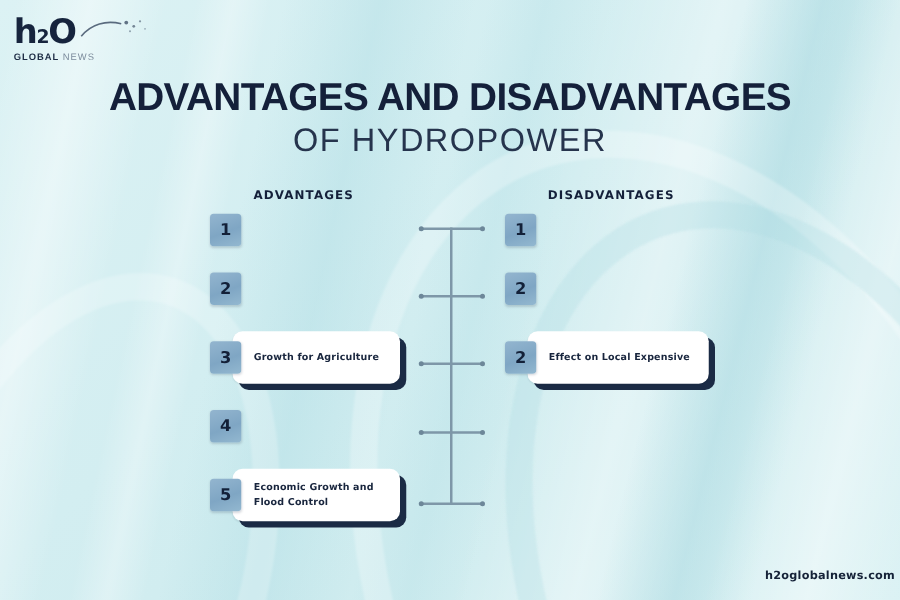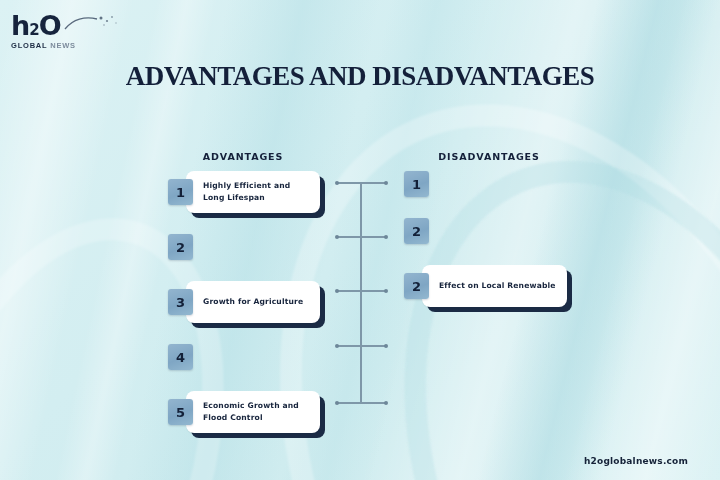--- a/index.html
+++ b/index.html
@@ -53,28 +53,28 @@
   }
   .logo-mark .sub { font-size:15px; }
   .logo-mark .o {
     display:inline-block; color:#16243d;
   }
   .logo-splash { position:absolute; left:52px; top:1px; width:56px; height:22px; }
   .logo-tag {
     margin-top:2px; font-size:7.5px; font-weight:bold; letter-spacing:.8px;
     color:#1d2c44;
   }
-  .logo-tag .news { color:#7c8b9c; font-weight:bold; }
+  .logo-tag .news { color:#7c8b9c; font-weight:normal; }
 
   
   .title-wrap { position:absolute; left:0; right:0; top:62px; text-align:center; }
   .title-main {
-    font-size:27px; font-weight:bold; letter-spacing:-0.5px;
+    font-size:31px; font-weight:bold; letter-spacing:-0.5px;
     color:#14203a; line-height:1.06;
-    font-family:Liberation Serif, serif;
+    font-family:Liberation Sans, sans-serif;
   }
   .title-sub {
     margin-top:3px;
     font-size:26px; font-weight:300; letter-spacing:1.2px;
     color:#26344d; line-height:1.1;
     font-family:"Liberation Sans", sans-serif;
   }
 
   
   .col-head {
@@ -151,21 +151,21 @@
   .rung::before, .rung::after {
     content:""; position:absolute; top:-1.3px;
     width:4px; height:4px; border-radius:50%;
     background:#6d8799;
   }
   .rung::before { left:-1px; }
   .rung::after  { right:-1px; }
 
   
   .footer {
-    position:absolute; right:32px; bottom:14px;
+    position:absolute; right:4px; bottom:14px;
     font-size:9px; font-weight:bold; letter-spacing:.2px;
     color:#152238;
     font-family:"DejaVu Sans", sans-serif;
   }
 </style>
 </head>
 <body>
 
 <div id="canvas">
 
@@ -195,34 +195,29 @@
       </svg>
     </div>
     <div class="logo-tag">
       <span>GLOBAL</span>
       <span class="news">NEWS</span>
     </div>
   </div>
 
   <div class="title-wrap">
     <div class="title-main">ADVANTAGES AND DISADVANTAGES</div>
+    <div class="title-sub">OF HYDROPOWER</div>
   </div>
 
   <div class="col-head right">DISADVANTAGES</div>
   <div class="col-head left">ADVANTAGES</div>
 
   <div class="col left" id="col-adv">
       <div class="row two">
         <div class="badge">1</div>
-        <div class="card-shell">
-          <div class="card-shadow"></div>
-          <div class="card">
-            <div class="card-text">Highly Efficient and Long Lifespan</div>
-          </div>
-        </div>
       </div>
       <div class="row">
         <div class="badge">2</div>
       </div>
       <div class="row two">
         <div class="badge">3</div>
         <div class="card-shell">
           <div class="card-shadow"></div>
           <div class="card">
             <div class="card-text">Growth for Agriculture</div>
@@ -257,21 +252,21 @@
         <div class="badge">1</div>
       </div>
       <div class="row two">
         <div class="badge">2</div>
       </div>
       <div class="row two">
         <div class="badge">2</div>
         <div class="card-shell">
           <div class="card-shadow"></div>
           <div class="card">
-            <div class="card-text">Effect on Local Renewable</div>
+            <div class="card-text">Effect on Local Expensive</div>
           </div>
         </div>
       </div>
     </div>
 
   <div class="footer">h2oglobalnews.com</div>
 
 </div>
 
 </body></html>

